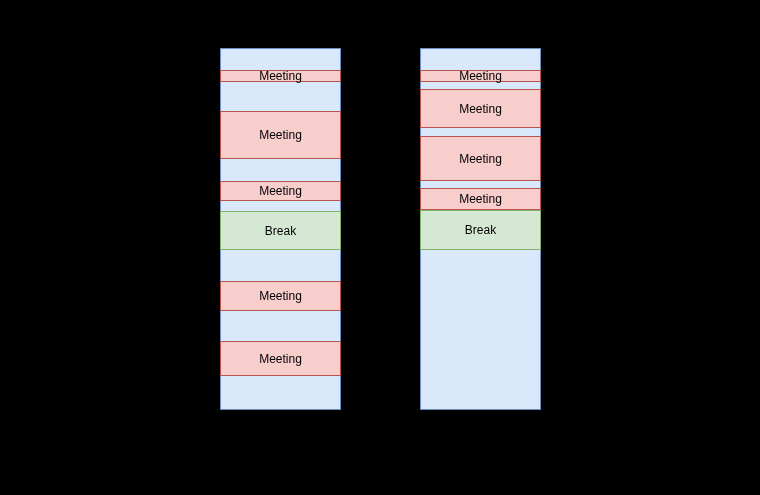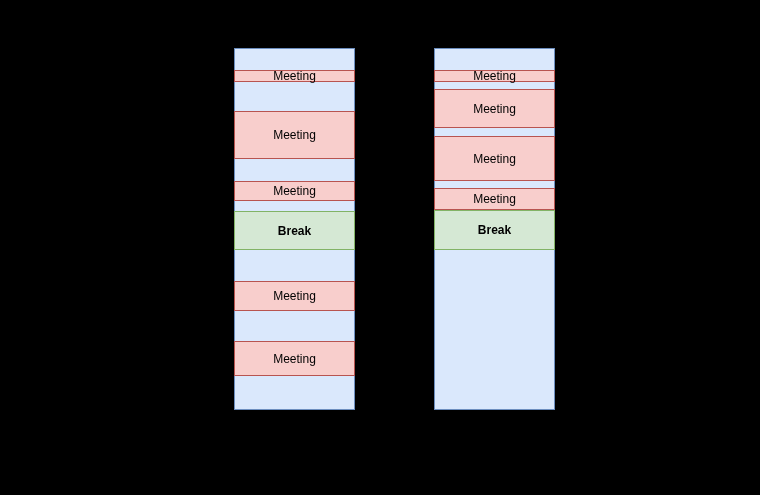--- a/index.html
+++ b/index.html
@@ -13,41 +13,39 @@
     height: 495px;
     background: #000000;
     overflow: hidden;
     font-family: "Liberation Sans", sans-serif;
   }
   .day-column {
     position: absolute;
     box-sizing: border-box;
     border: 1px solid #6c8ebf;
     background: #dae8fc;
-    margin-left: 14px;
   }
   .event-block {
     position: absolute;
     left: -1px;
     right: -1px;
     box-sizing: border-box;
     border: 1px solid transparent;
     display: flex;
     align-items: center;
     justify-content: center;
     overflow: visible;
   }
   .event-block.meeting {
     background: #f8cecc;
     border-color: #b85450;
   }
   .event-block.break {
     background: #d5e8d4;
     border-color: #82b366;
-    font-weight: bold;
   }
   .event-label {
     font-size: 12px;
     line-height: 12px;
     color: #000000;
     white-space: nowrap;
     text-align: center;
   }
 </style>
 </head>

